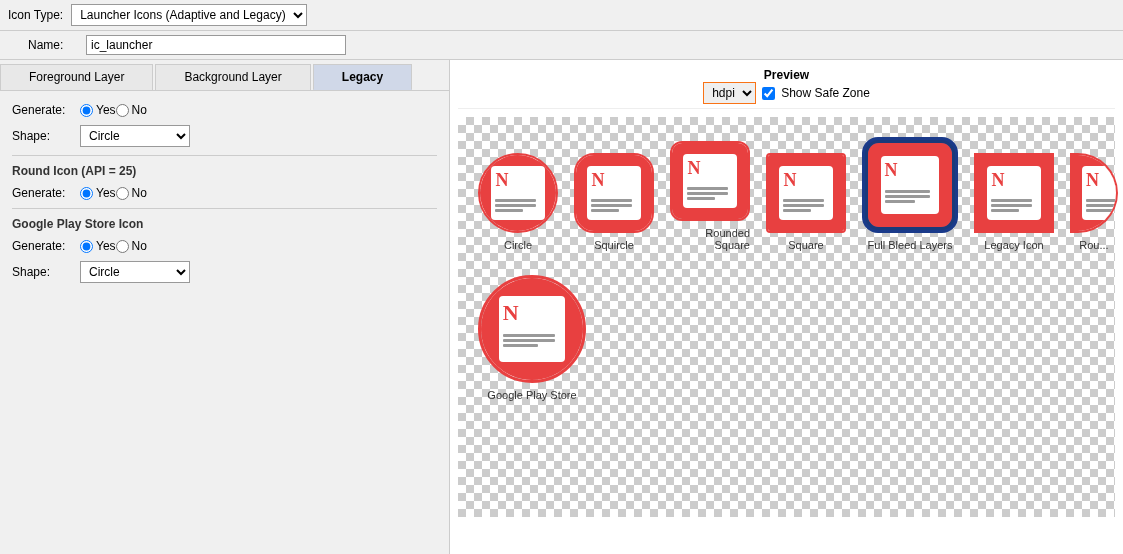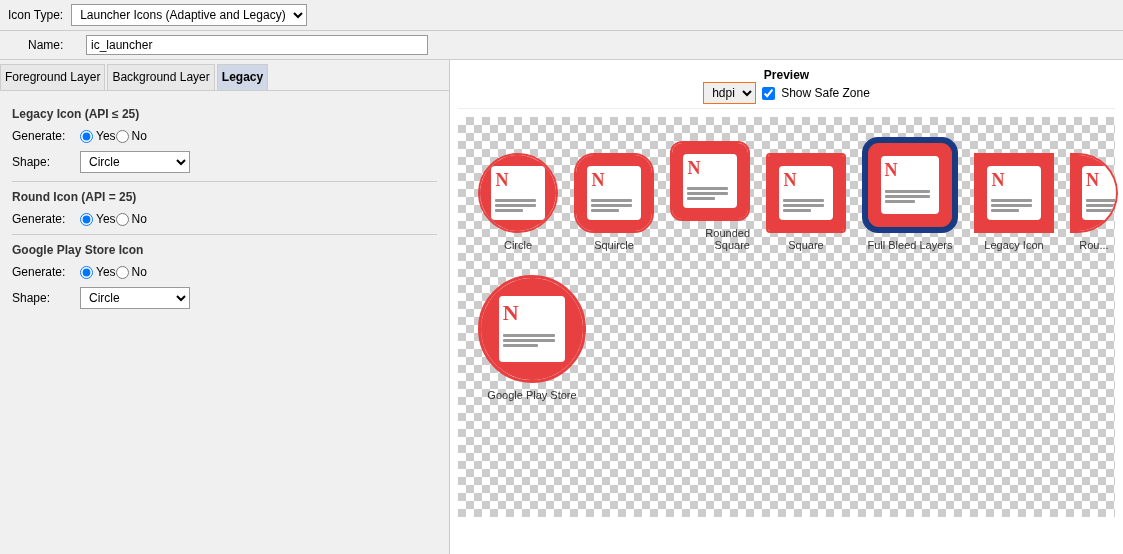--- a/index.html
+++ b/index.html
@@ -8,36 +8,36 @@
     .top-bar {
       display: flex; align-items: center; padding: 4px 8px; background: #f0f0f0; border-bottom: 1px solid #ccc; gap: 8px;
     }
     .top-bar label { font-size: 12px; }
     .top-bar select { font-size: 12px; padding: 2px 4px; border: 1px solid #999; background: white; }
 
     .name-row {
       display: flex; align-items: center; padding: 4px 8px; background: #f0f0f0; border-bottom: 1px solid #ccc; gap: 8px;
     }
     .name-row label { font-size: 12px; min-width: 50px; margin-left: 20px; }
-    .name-row input { font-size: 12px; padding: 2px 4px; border: 1px solid #999; background: white; width: 342px; }
+    .name-row input { font-size: 12px; padding: 2px 4px; border: 1px solid #999; background: white; width: 260px; }
 
     .main-layout {
       display: flex; flex: 1; overflow: hidden;
     }
 
     
     .left-panel {
       width: 450px; background: #f0f0f0; border-right: 1px solid #ccc; display: flex; flex-direction: column;
     }
 
     .tabs {
       display: flex; border-bottom: 1px solid #ccc;
     }
     .tab {
-      padding: 5px 4px; font-size: 12px; cursor: pointer; border: 1px solid #ccc; border-bottom: none; background: #e8e8e8; margin-right: 2px; margin-top: 4px;
+      padding: 5px 28px; font-size: 12px; cursor: pointer; border: 1px solid #ccc; border-bottom: none; background: #e8e8e8; margin-right: 2px; margin-top: 4px;
     }
     .tab.active {
       background: #d0d8e8; border-bottom: 1px solid #d0d8e8; font-weight: bold;
     }
 
     .left-content {
       padding: 12px; flex: 1;
     }
 
     .section-title {
@@ -162,21 +162,20 @@
       <div class="tab">
         <span>Background Layer</span>
       </div>
       <div class="tab active">
         <span>Legacy</span>
       </div>
     </div>
 
     <div class="left-content">
 
-      <div class="section-title">Legacy Icon (API ≤ 25)</div>
 
       <div class="form-row">
         <label>Generate:</label>
         <div class="radio-group">
           <div class="radio-item">
             <input type="radio" name="legacy-gen" checked="" style="">
             <span>Yes</span>
           </div>
           <div class="radio-item">
             <input type="radio" name="legacy-gen" style="">

